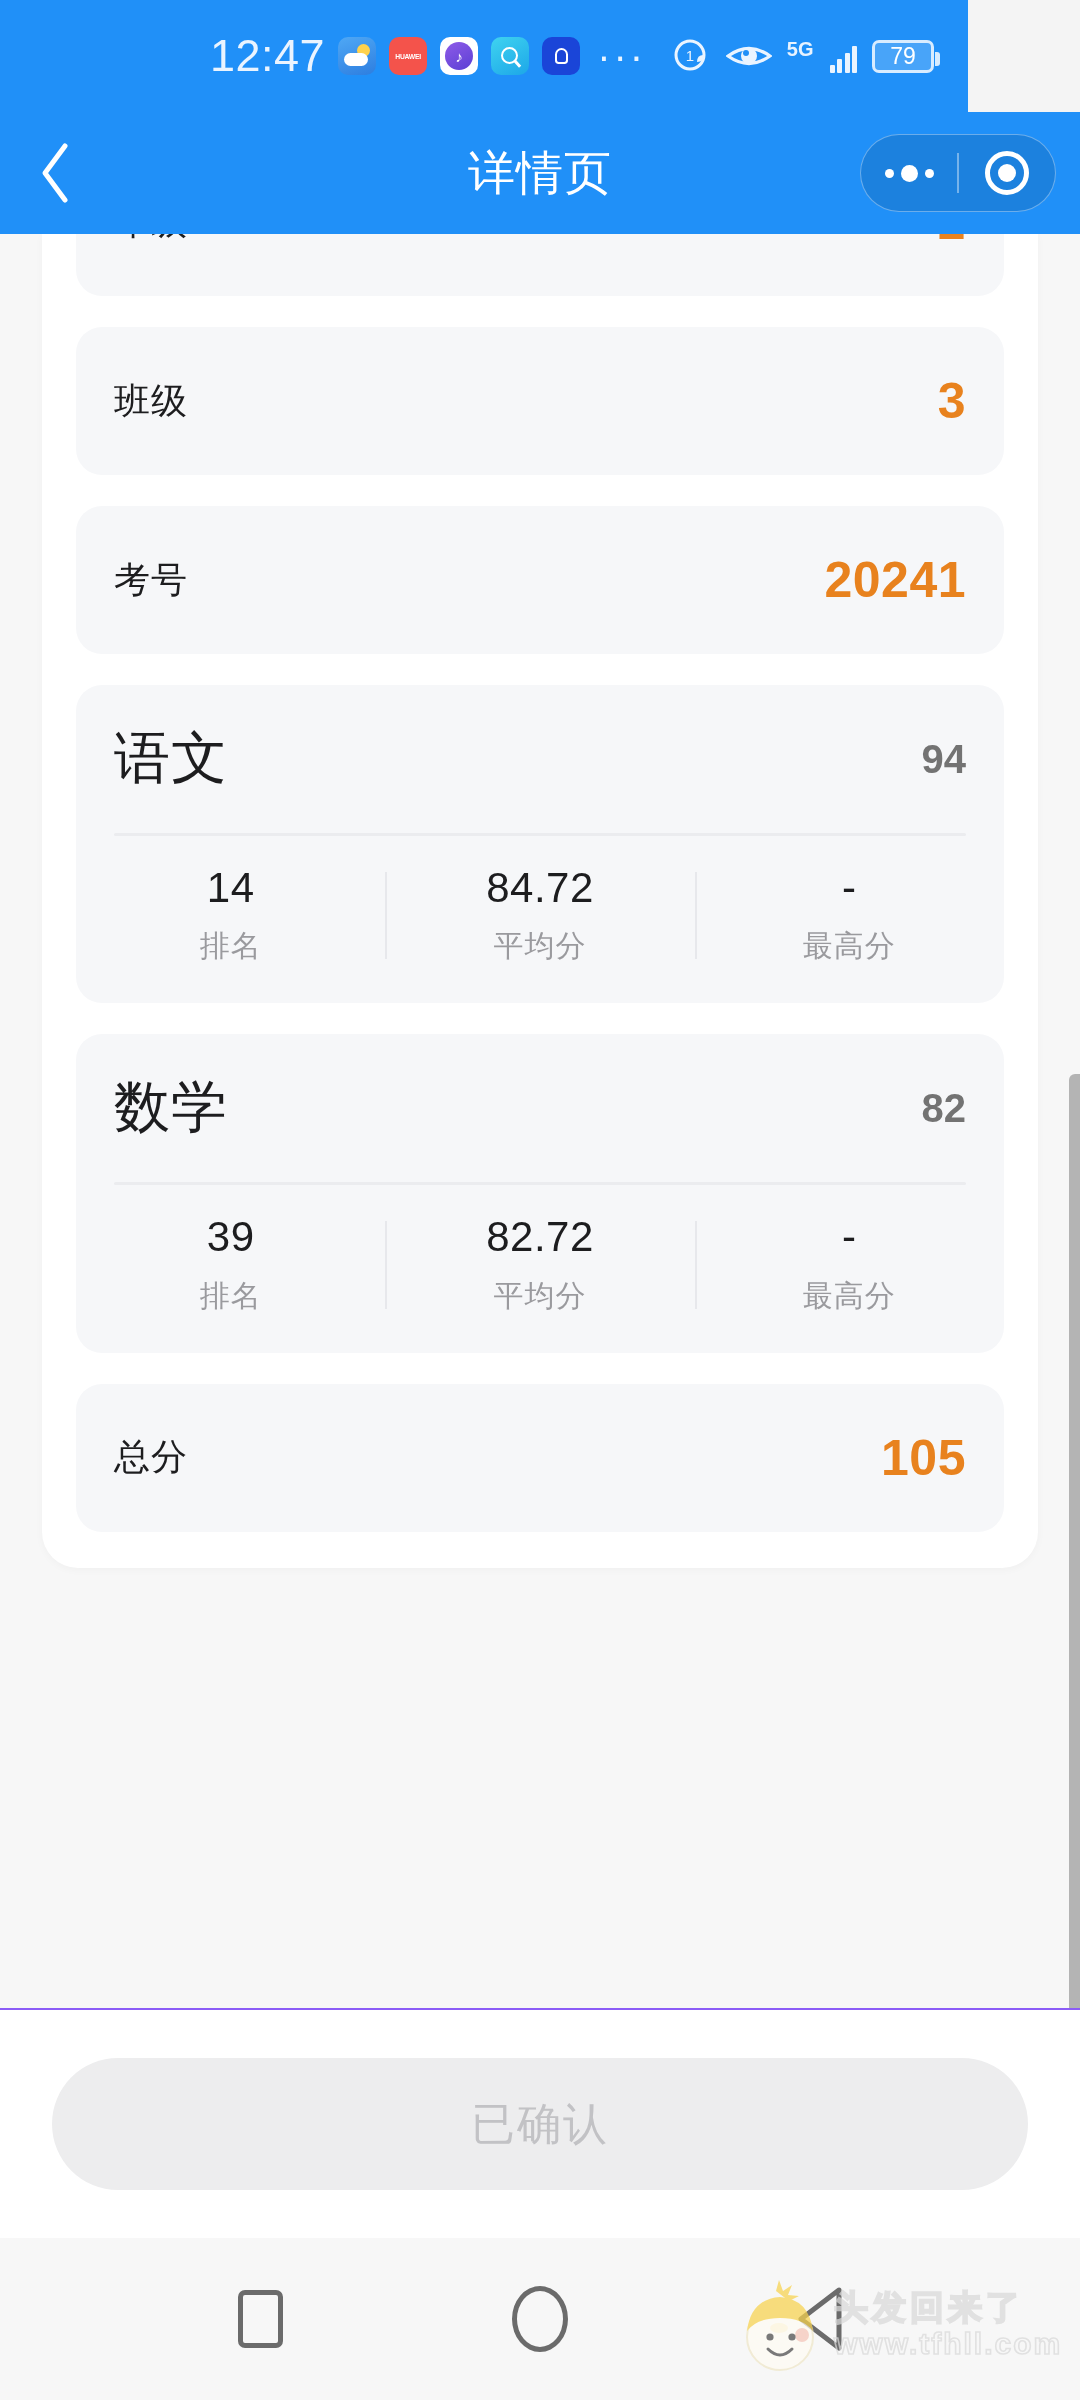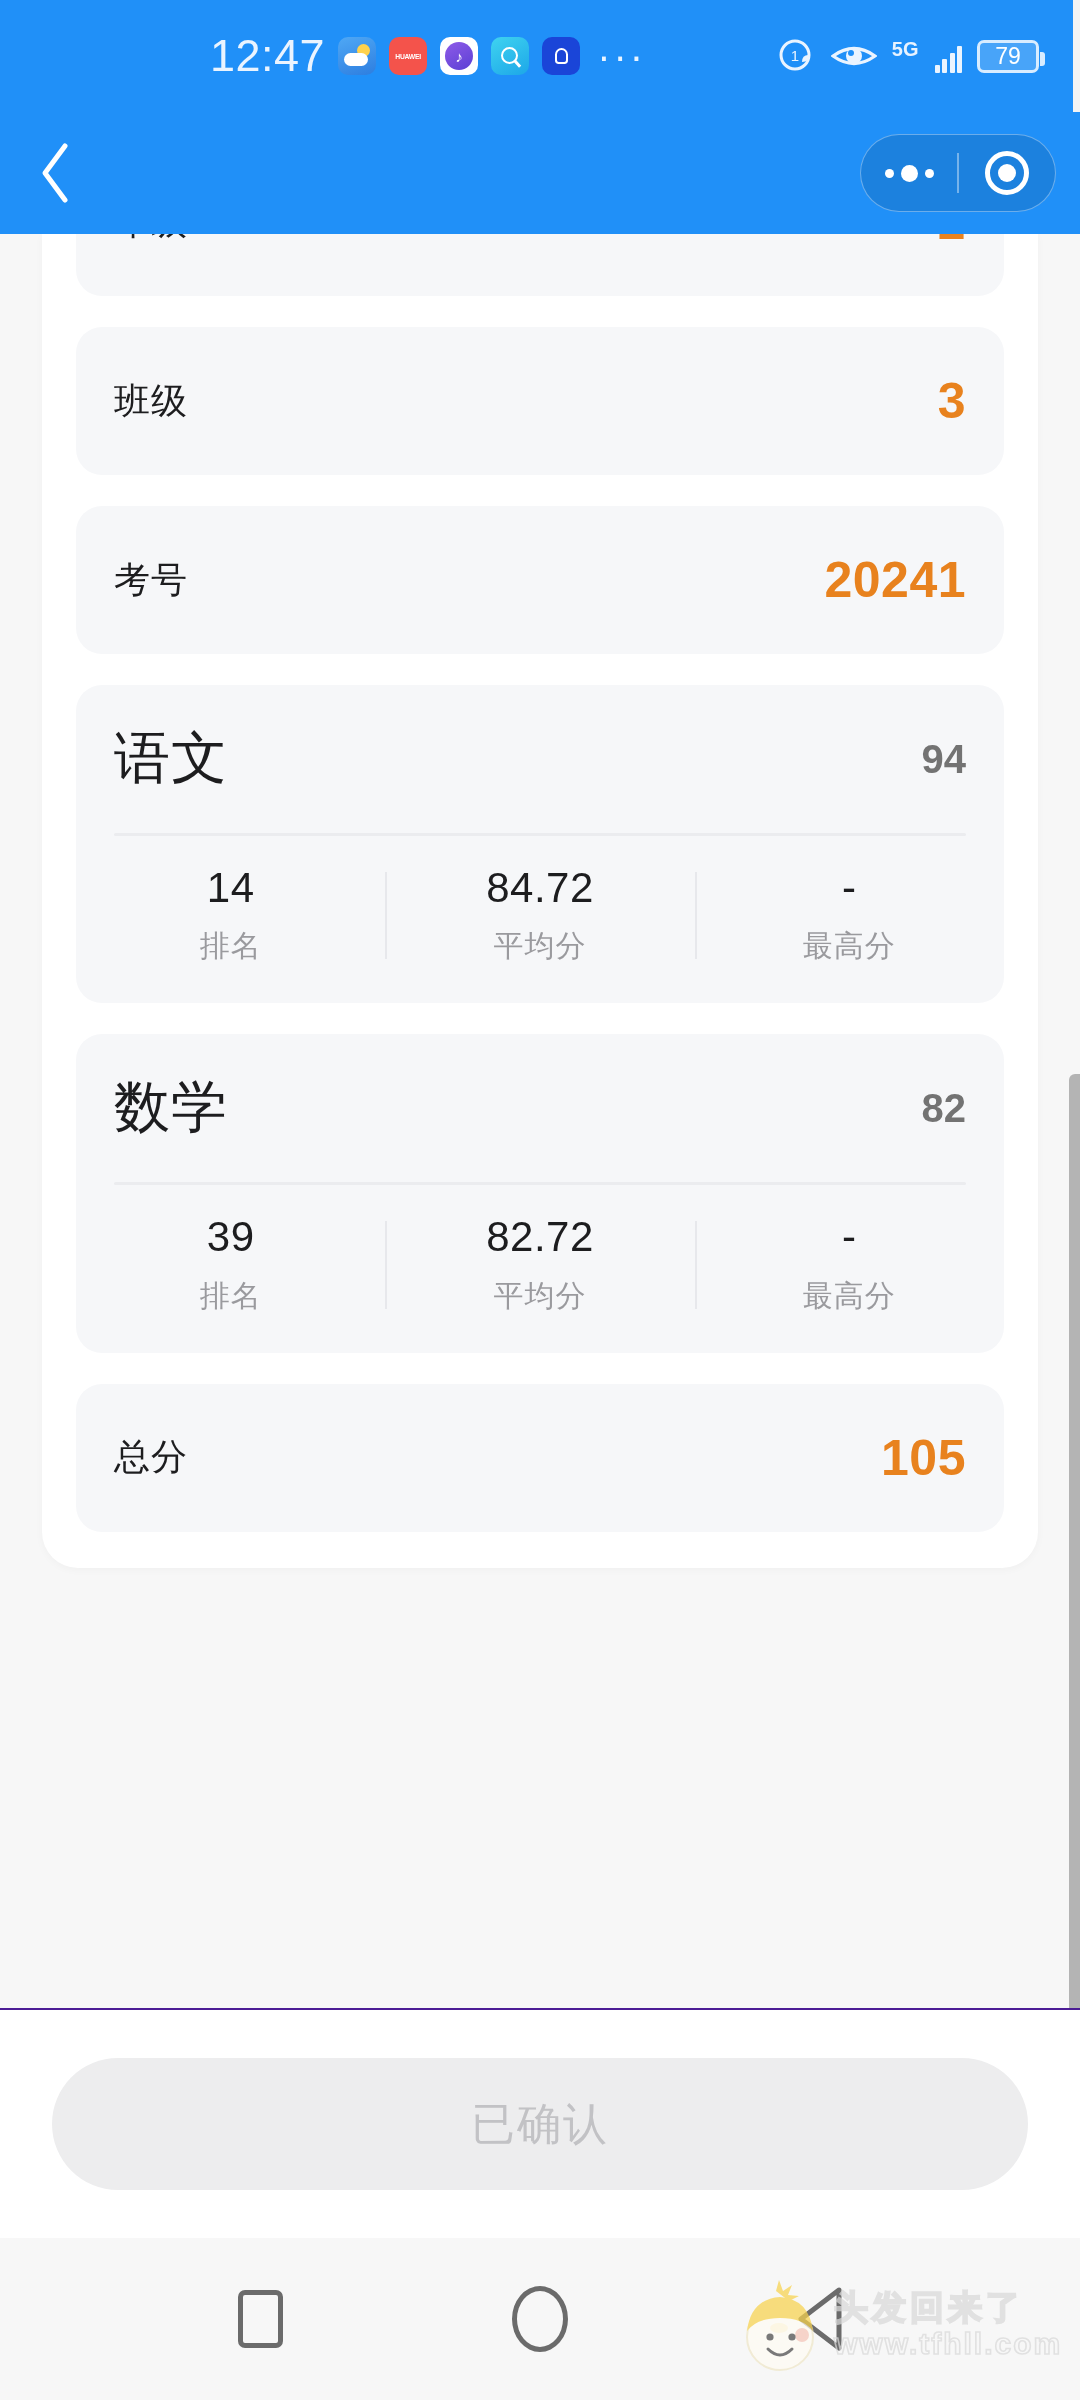--- a/index.html
+++ b/index.html
@@ -15,21 +15,21 @@
     position: relative;
     width: 1080px;
     height: 2400px;
     background: #f4f4f4;
   }
 
   
   .statusbar {
     position: absolute;
     top: 0; left: 0;
-    width: 1073px;
+    width: 968px;
     height: 112px;
     background: #2090F8;
     display: flex;
     align-items: center;
     justify-content: space-between;
     padding: 0 34px 0 0;
   }
   .sb-left {
     display: flex;
     align-items: center;
@@ -359,21 +359,21 @@
   .bottom-bar {
     position: absolute;
     left: 0;
     bottom: 162px;
     width: 1080px;
     height: 230px;
     background: #ffffff;
     display: flex;
     align-items: center;
     justify-content: center;
-    border-top: 2px solid #4c1d95;
+    border-top: 2px solid #8b5cf6;
   }
   .confirm-btn {
     width: 976px;
     height: 132px;
     border-radius: 66px;
     background: #ededee;
     display: flex;
     align-items: center;
     justify-content: center;
     border: none;
@@ -515,20 +515,21 @@
       </span>
     </div>
   </div>
 
   <div class="navbar">
     <div class="nav-back">
       <svg width="44" height="70" viewBox="0 0 44 70">
         <path d="M32 8 L12 35 L32 62" fill="none" stroke="#ffffff" stroke-width="5" stroke-linecap="round" stroke-linejoin="round"></path>
       </svg>
     </div>
+    <div class="nav-title">详情页</div>
     <div class="capsule">
       <div class="capsule-half">
         <span class="dots3">
             <i></i>
             <i></i>
             <i></i>
           </span>
       </div>
       <div class="cap-divider"></div>
       <div class="capsule-half">

